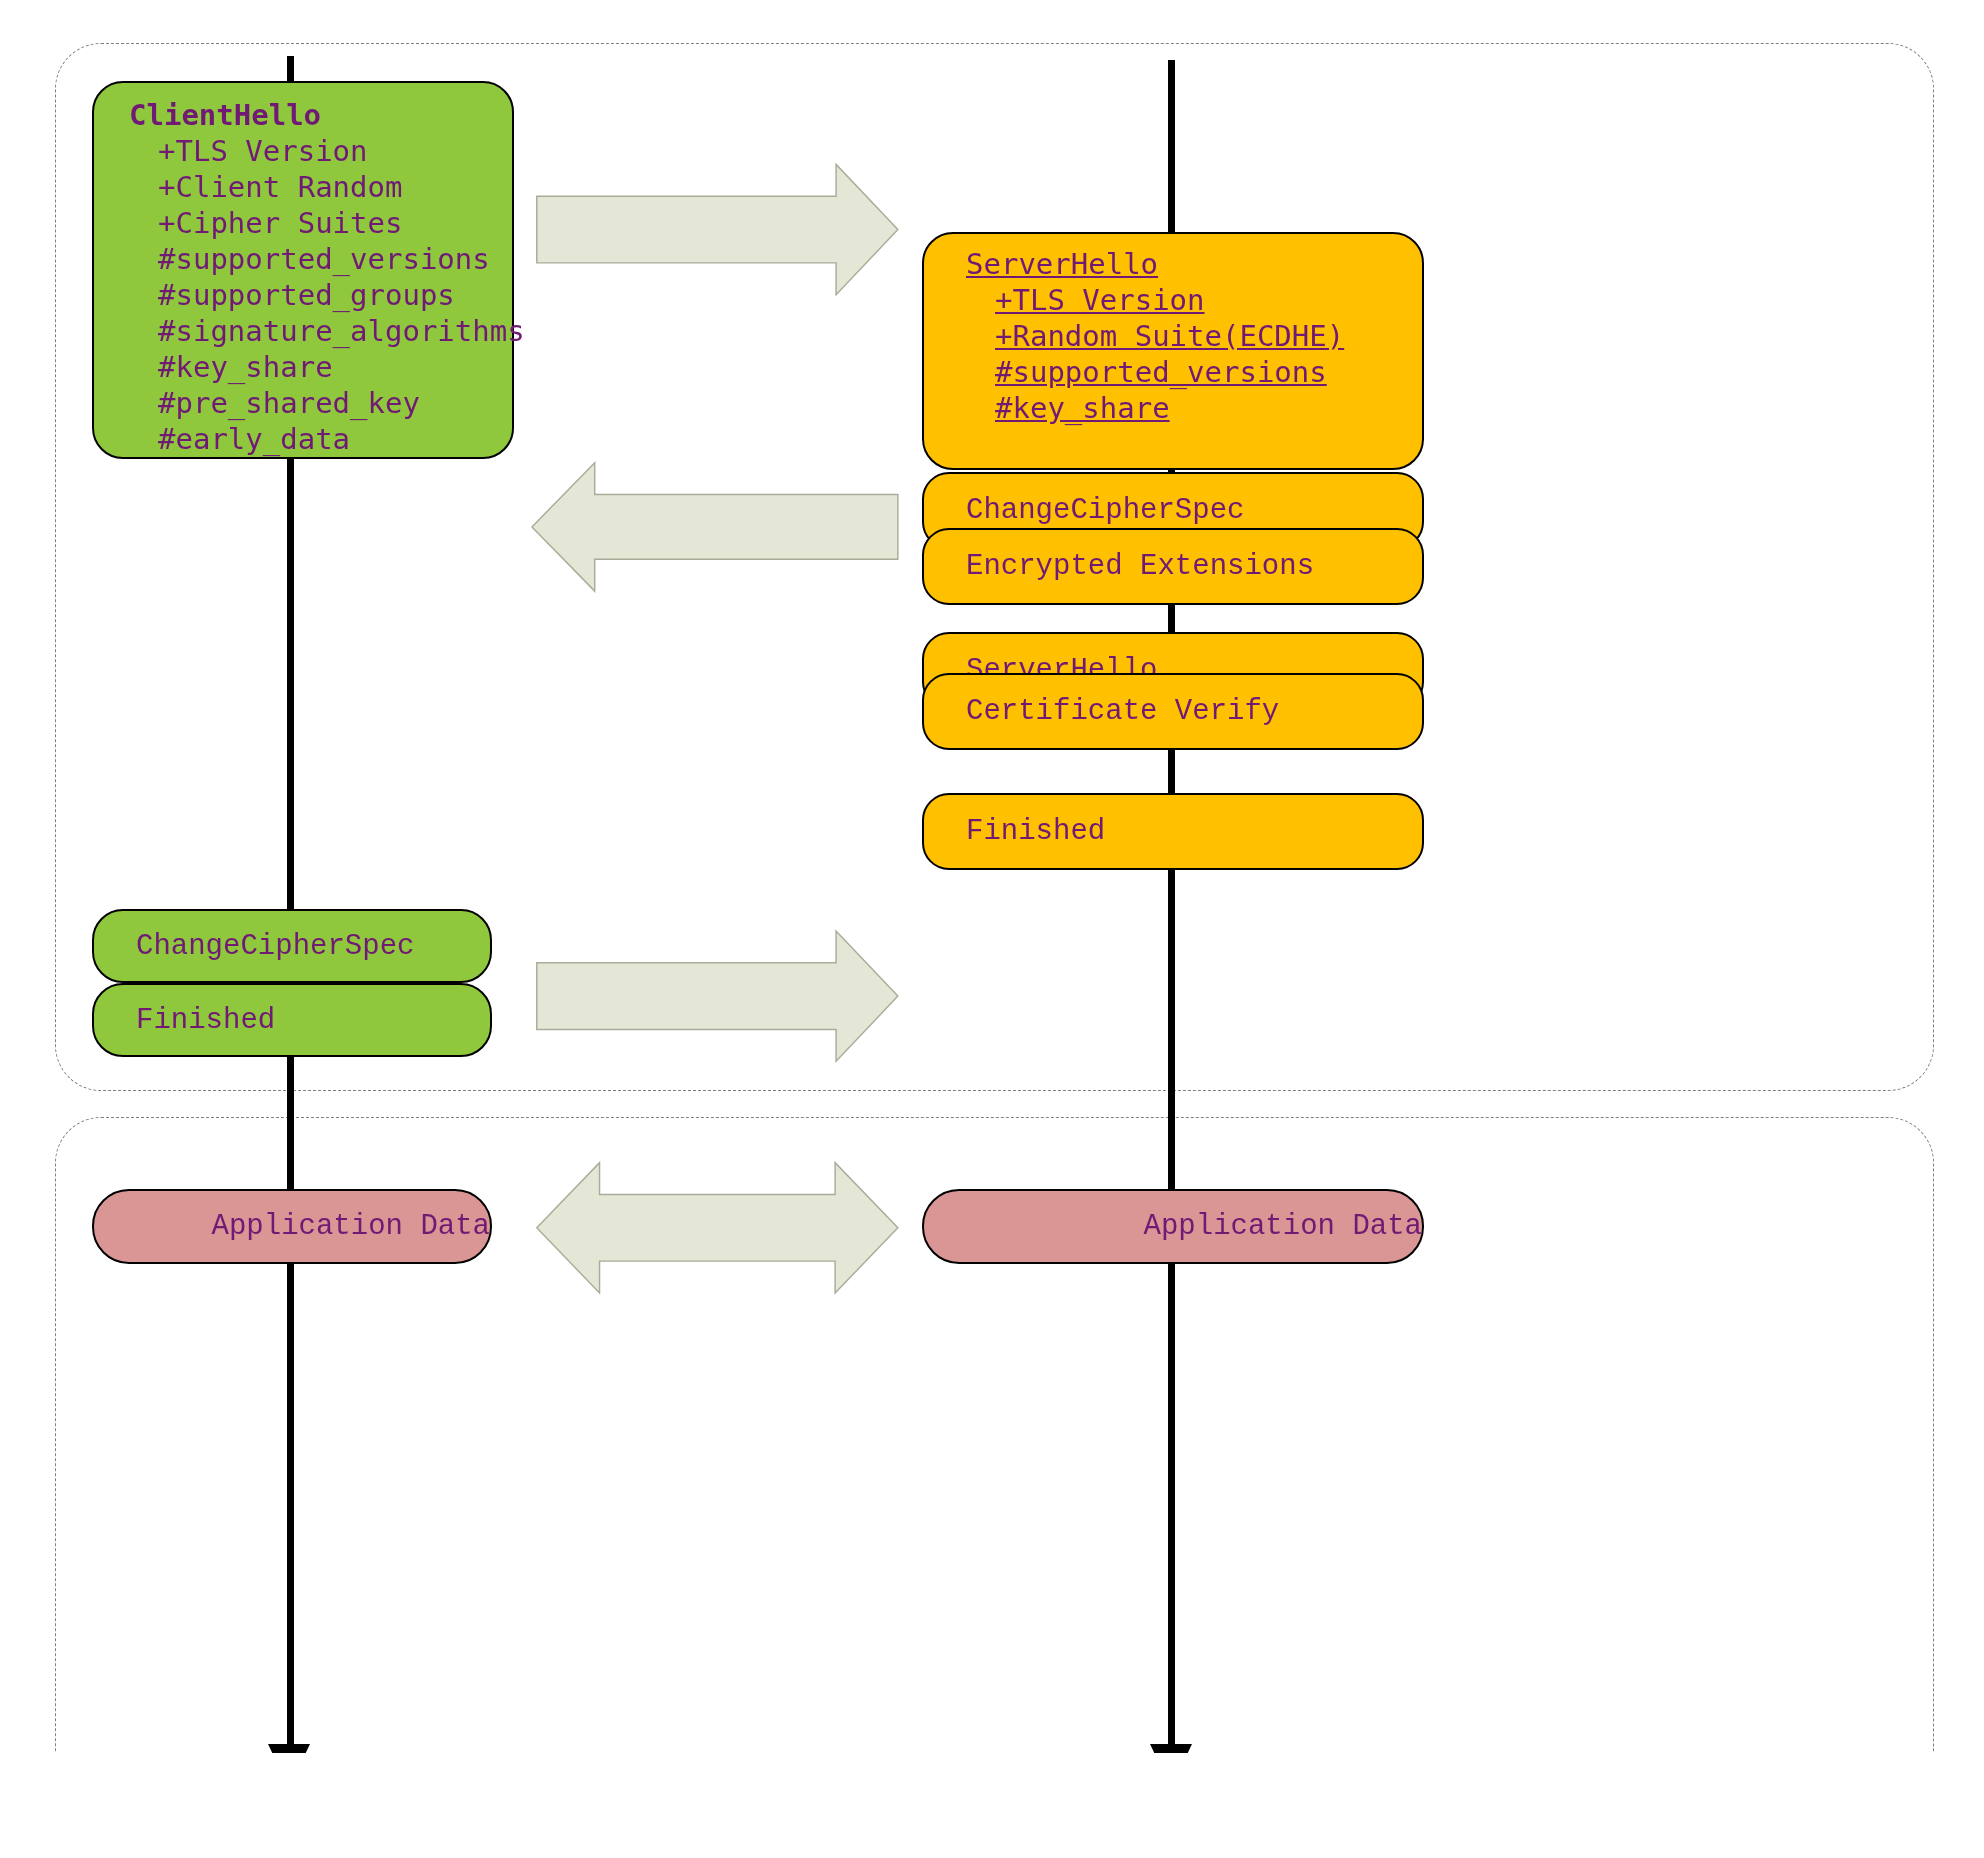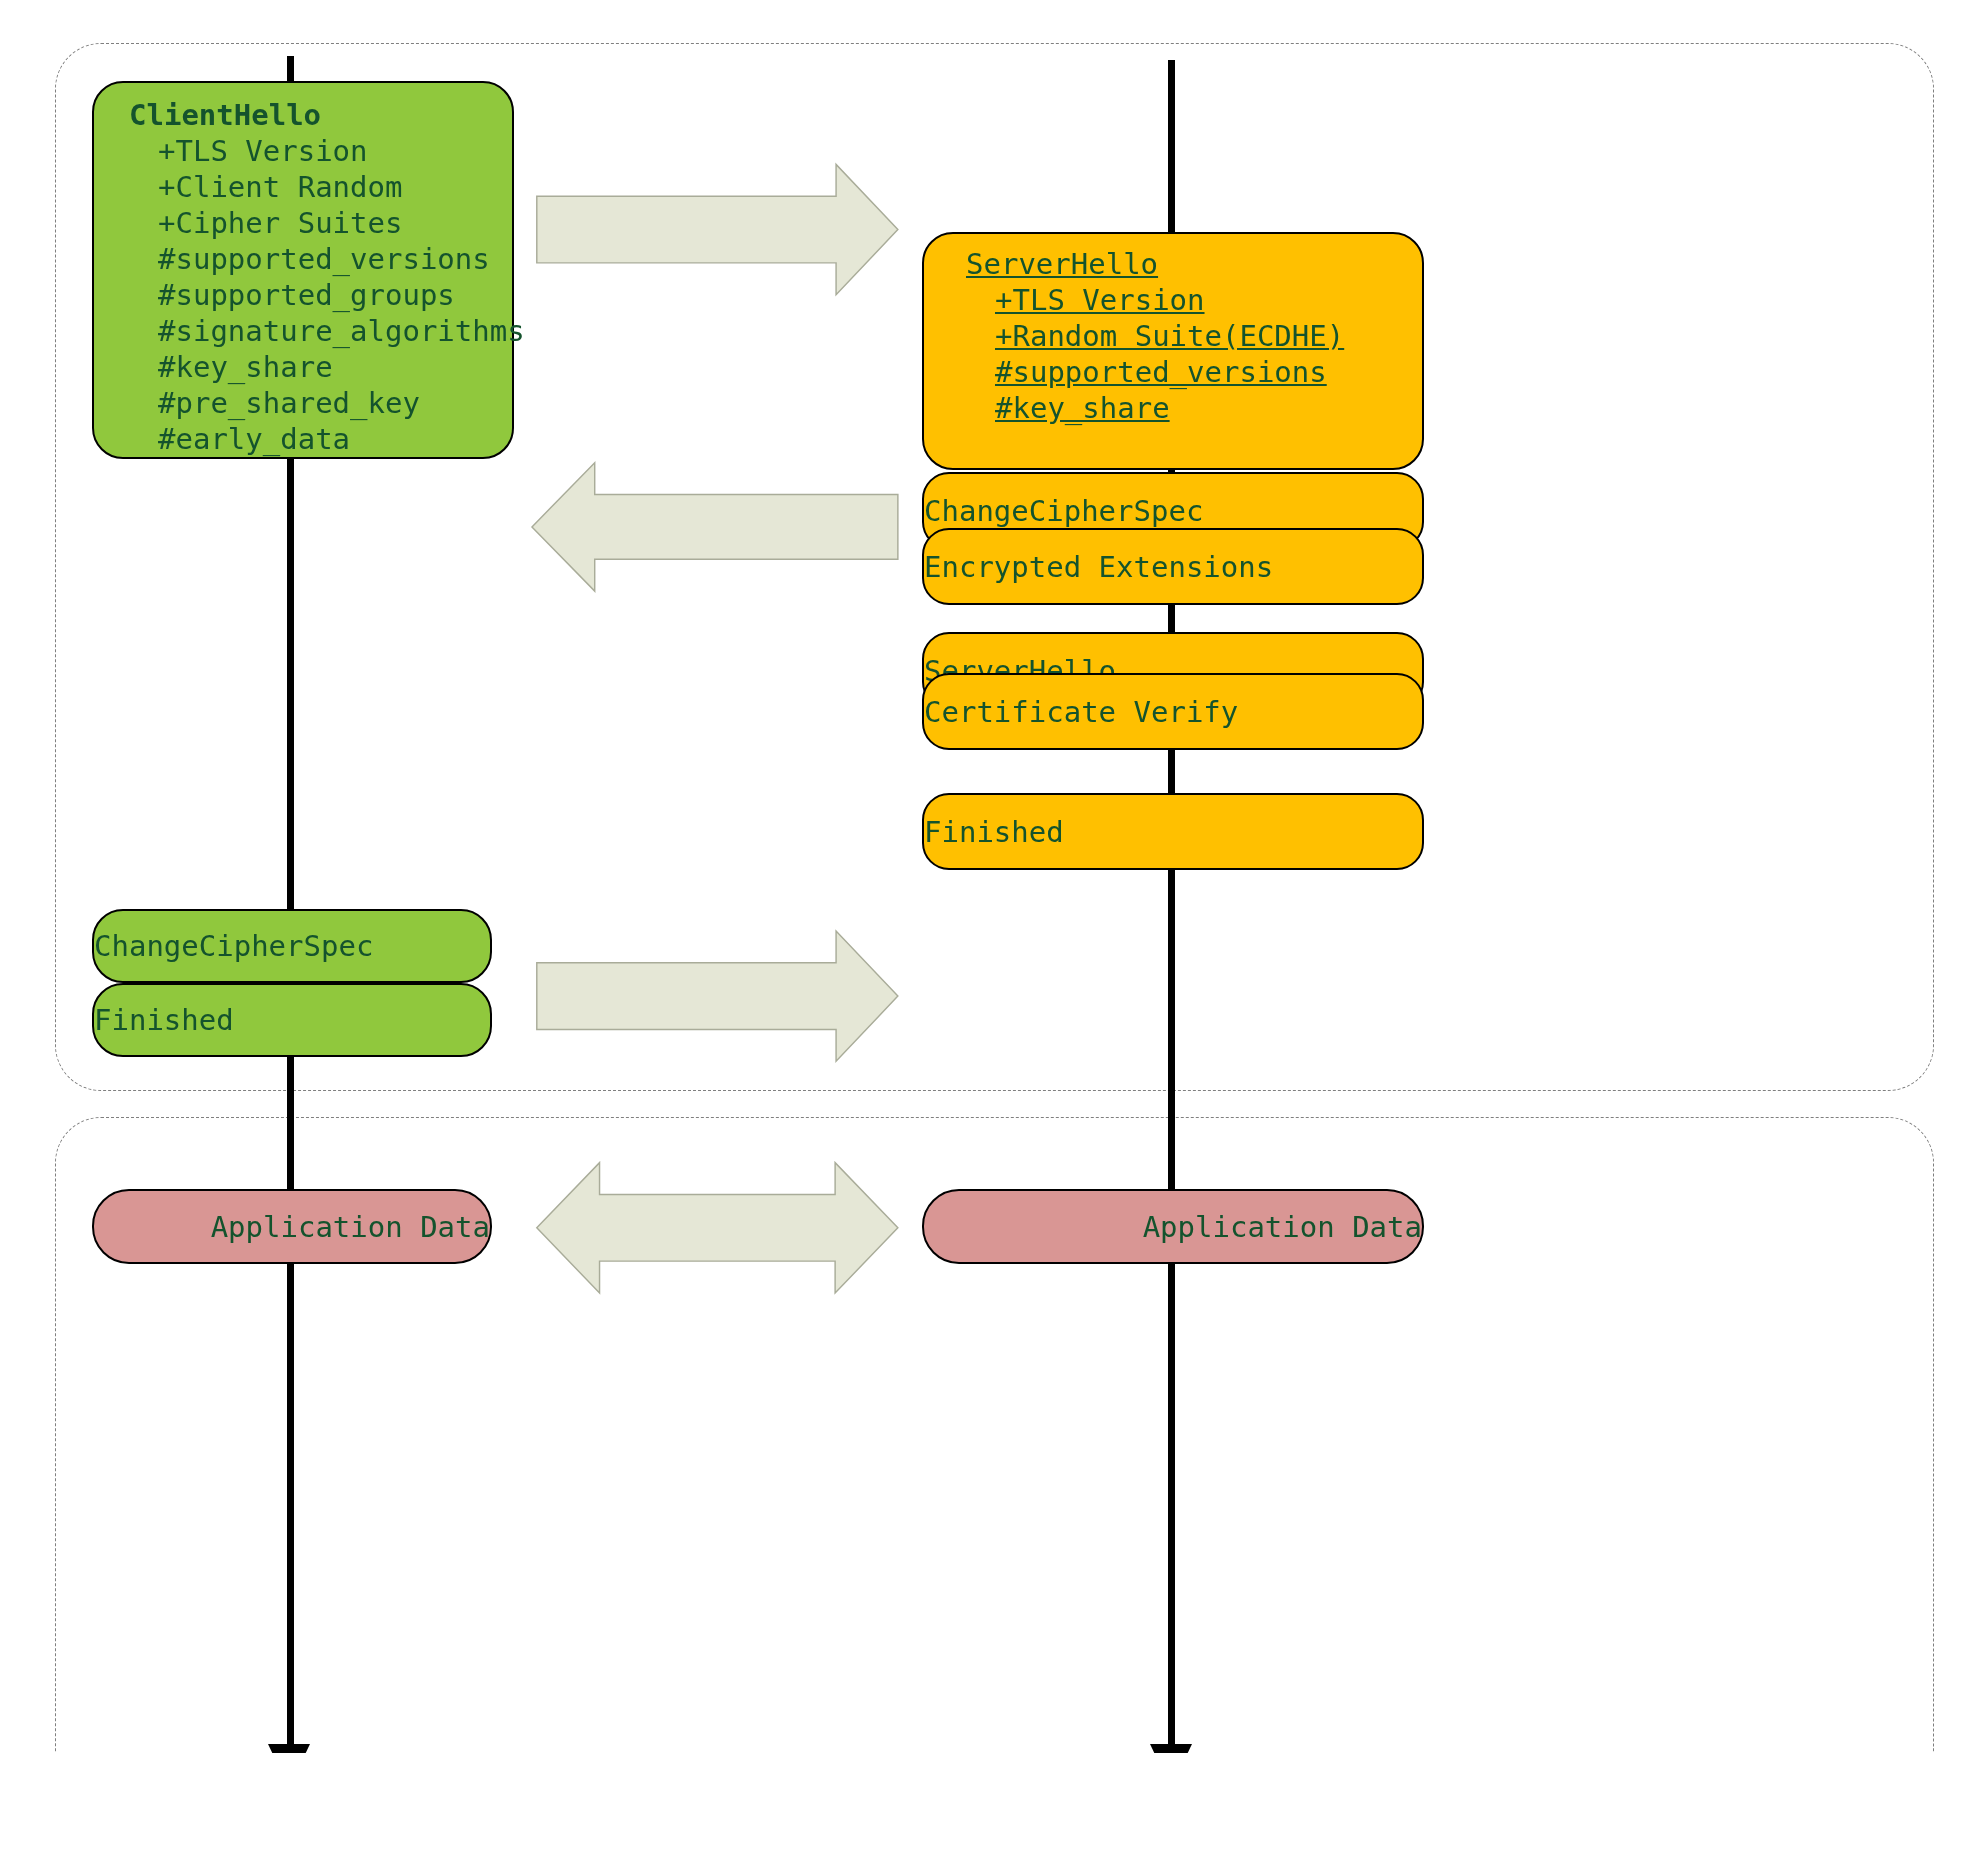--- a/index.html
+++ b/index.html
@@ -3,21 +3,21 @@
 <meta charset="utf-8">
 <style>
   * { margin: 0; padding: 0; box-sizing: border-box; }
   html, body { background: #ffffff; }
   .canvas {
     position: relative;
     width: 1984px;
     height: 1753px;
     background: #ffffff;
     font-family: "DejaVu Sans Mono", "Liberation Mono", monospace;
-    color: #14532d;
+    color: #701a75;
     overflow: hidden;
   }
 
   
   .dashed-box {
     position: absolute;
     border: 1.9px dashed #7f7f7f;
     border-radius: 46px;
     z-index: 0;
   }
@@ -76,21 +76,23 @@
   .msg-box .item { padding-left: 29px; white-space: nowrap; }
 
   
   .pill {
     position: absolute;
     border: 2.9px solid #000000;
     z-index: 2;
     display: flex;
     align-items: center;
     font-size: 29px;
+    padding-left: 42px;
     white-space: nowrap;
+    font-family: Liberation Mono, monospace;
   }
   .srv-pill { left: 922px; width: 502px; height: 77px; border-radius: 27px; }
   #srv-pill-0 { top: 472px; }
   #srv-pill-1 { top: 528px; }
   #srv-pill-2 { top: 632px; }
   #srv-pill-3 { top: 673px; }
   #srv-pill-4 { top: 793px; }
 
   .cli-pill { left: 92px; width: 400px; height: 74px; border-radius: 31px; }
   #cli-pill-0 { top: 909px; }

